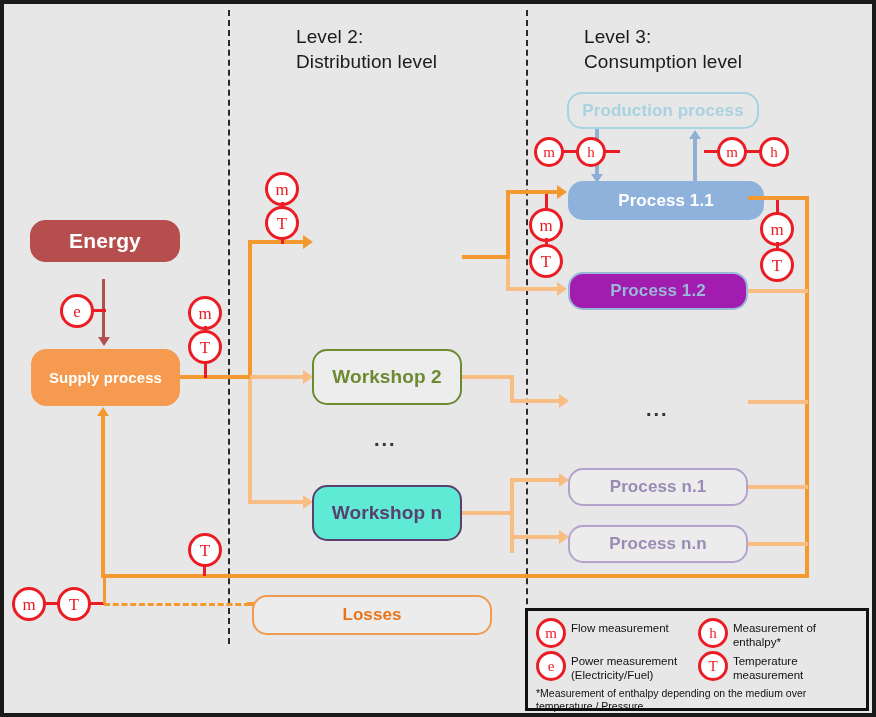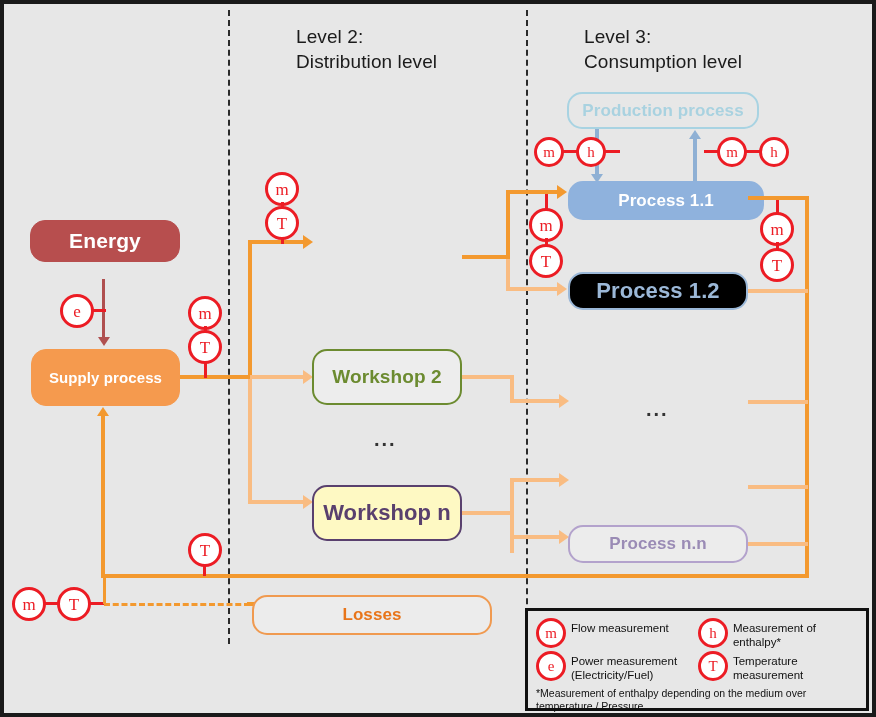--- a/index.html
+++ b/index.html
@@ -41,27 +41,27 @@
   .node.thermal{
     background:#f59a4e;border:1px solid #f59a4e;color:#fff;font-size:15px;
   }
   .node.ws1{
     background:#4c8ccd;border:2px solid #4c8ccd;color:#fff;font-size:19px;
   }
   .node.ws2{
     background:#ededed;border:2.5px solid #6c8b30;color:#6c8b30;font-size:19px;
   }
   .node.wsn{
-    background:#fef9c3;border:2.5px solid #59406e;color:#59406e;font-size:22px;
+    background:#5eead4;border:2.5px solid #59406e;color:#59406e;font-size:19px;
   }
   .node.proc-filled{
     background:#8fb2dd;border:2px solid #8fb2dd;color:#fff;font-size:17px;
   }
   .node.proc-open-blue{
-    background:#000000;border:2px solid #9bb8d8;color:#9bb8d8;font-size:22px;
+    background:#a21caf;border:2px solid #9bb8d8;color:#9bb8d8;font-size:17px;
   }
   .node.proc-open-purple{
     background:#ececec;border:2.5px solid #b3a2cc;color:#9a8bb5;font-size:17px;
   }
   .node.prodproc{
     background:#e7e7e7;border:2.5px solid #a8d3e2;color:#a9d2e0;font-size:17px;
   }
   .node.losses{
     background:#ececec;border:2.5px solid #f09a50;color:#e8751a;font-size:17px;
   }
@@ -248,20 +248,23 @@
 
   <div class="abs node proc-filled" style="left:564px;top:177px;width:196px;height:39px;">
     <span>Process 1.1</span>
   </div>
   <div class="abs node proc-open-blue" style="left:564px;top:268px;width:180px;height:38px;">
     <span>Process 1.2</span>
   </div>
 
   <div class="abs dots" style="left:642px;top:394px;">...</div>
 
+  <div class="abs node proc-open-purple" style="left:564px;top:464px;width:180px;height:38px;">
+    <span>Process n.1</span>
+  </div>
   <div class="abs node proc-open-purple" style="left:564px;top:521px;width:180px;height:38px;">
     <span>Process n.n</span>
   </div>
 
   <div class="abs pipe" style="left:801px;top:192px;width:4px;height:382px;"></div>
 
   <div class="abs pipe" style="left:744px;top:192px;width:60px;height:4px;"></div>
 
   <div class="abs pipe-l" style="left:744px;top:285px;width:60px;height:4px;"></div>
 

